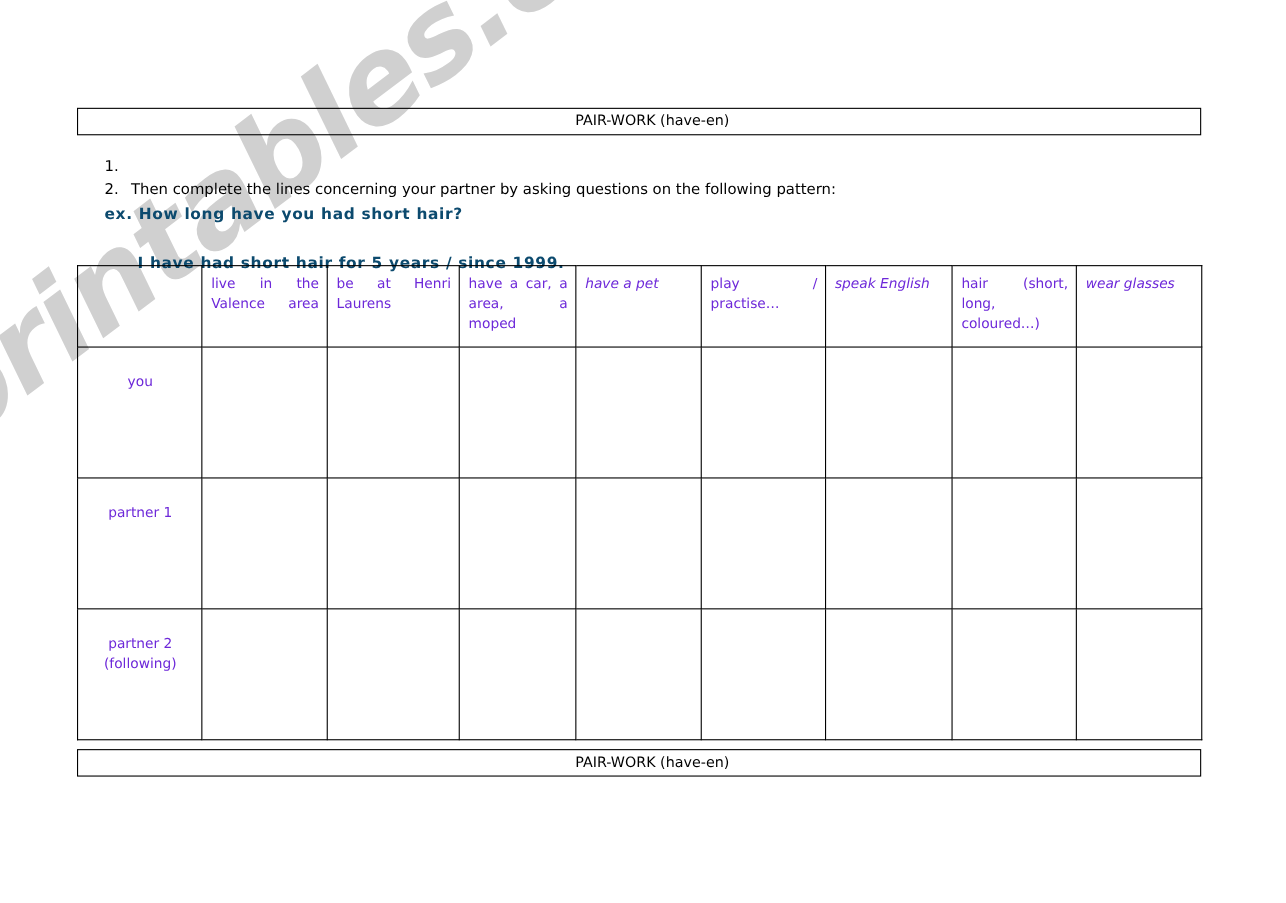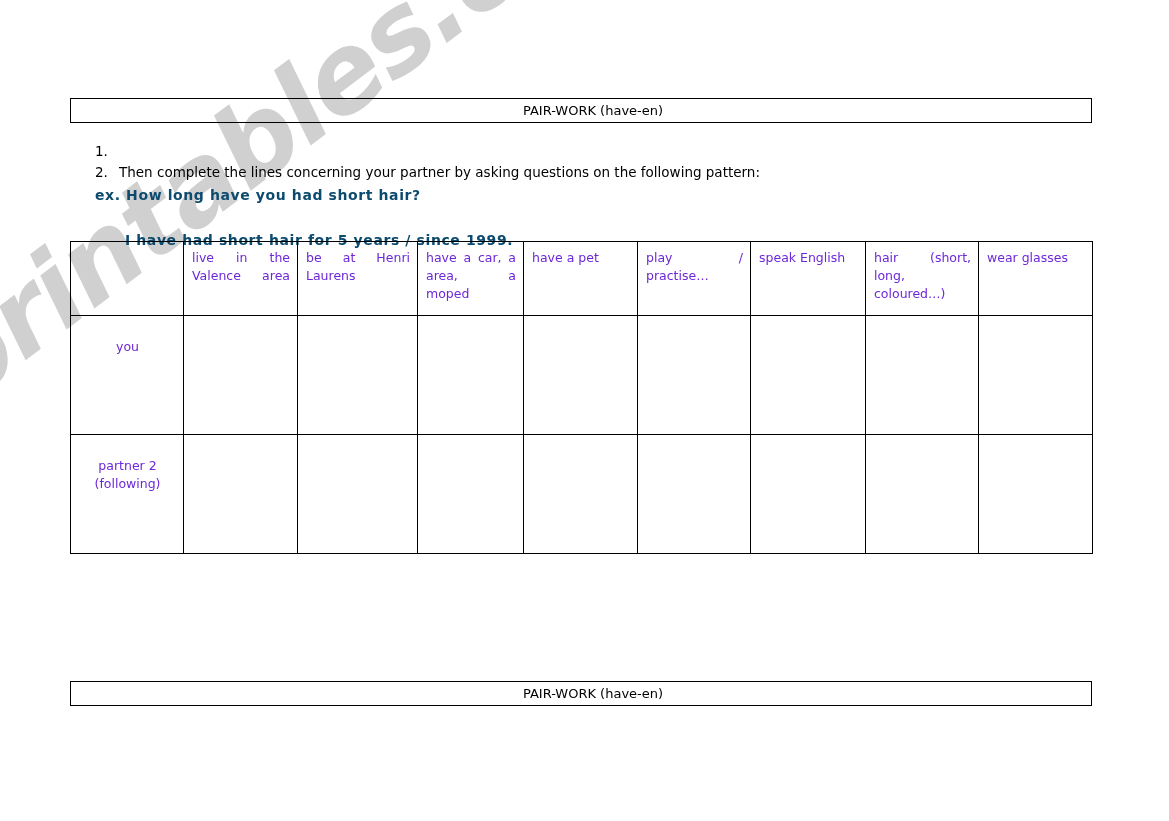--- a/index.html
+++ b/index.html
@@ -128,20 +128,21 @@
     background: transparent;
   }
   #worksheet-table thead td {
     height: 62px;
     text-align: justify;
     text-align-last: justify;
   }
   #worksheet-table thead td.no-justify {
     text-align: right;
     text-align-last: left;
+    font-style: italic;
   }
   #worksheet-table tbody td {
     height: 92px;
   }
   .col-label { width: 113px; }
   .col-1 { width: 114px; }
   .col-2 { width: 120px; }
   .col-3 { width: 106px; }
   .col-4 { width: 114px; }
   .col-5 { width: 113px; }
@@ -218,20 +219,33 @@
           <td></td>
           <td></td>
           <td></td>
           <td></td>
           <td></td>
           <td></td>
           <td></td>
         </tr>
         <tr>
           <td class="row-label">
+            <span>partner 1</span>
+          </td>
+          <td></td>
+          <td></td>
+          <td></td>
+          <td></td>
+          <td></td>
+          <td></td>
+          <td></td>
+          <td></td>
+        </tr>
+        <tr>
+          <td class="row-label">
             <span>partner 2</span>
             <span>(following)</span>
           </td>
           <td></td>
           <td></td>
           <td></td>
           <td></td>
           <td></td>
           <td></td>
           <td></td>

